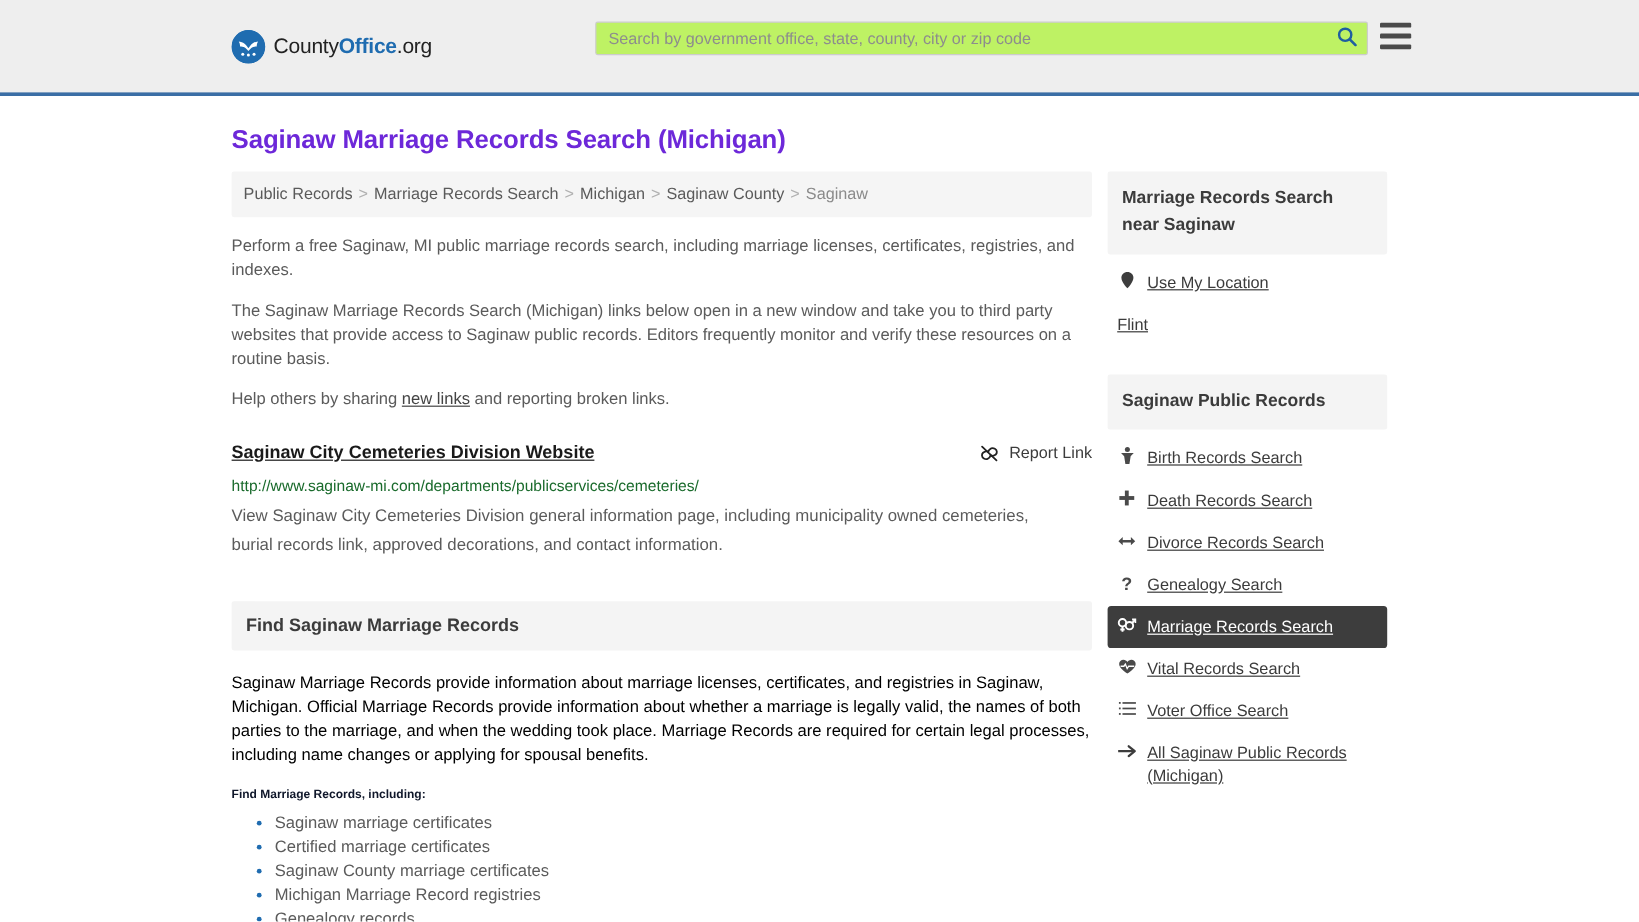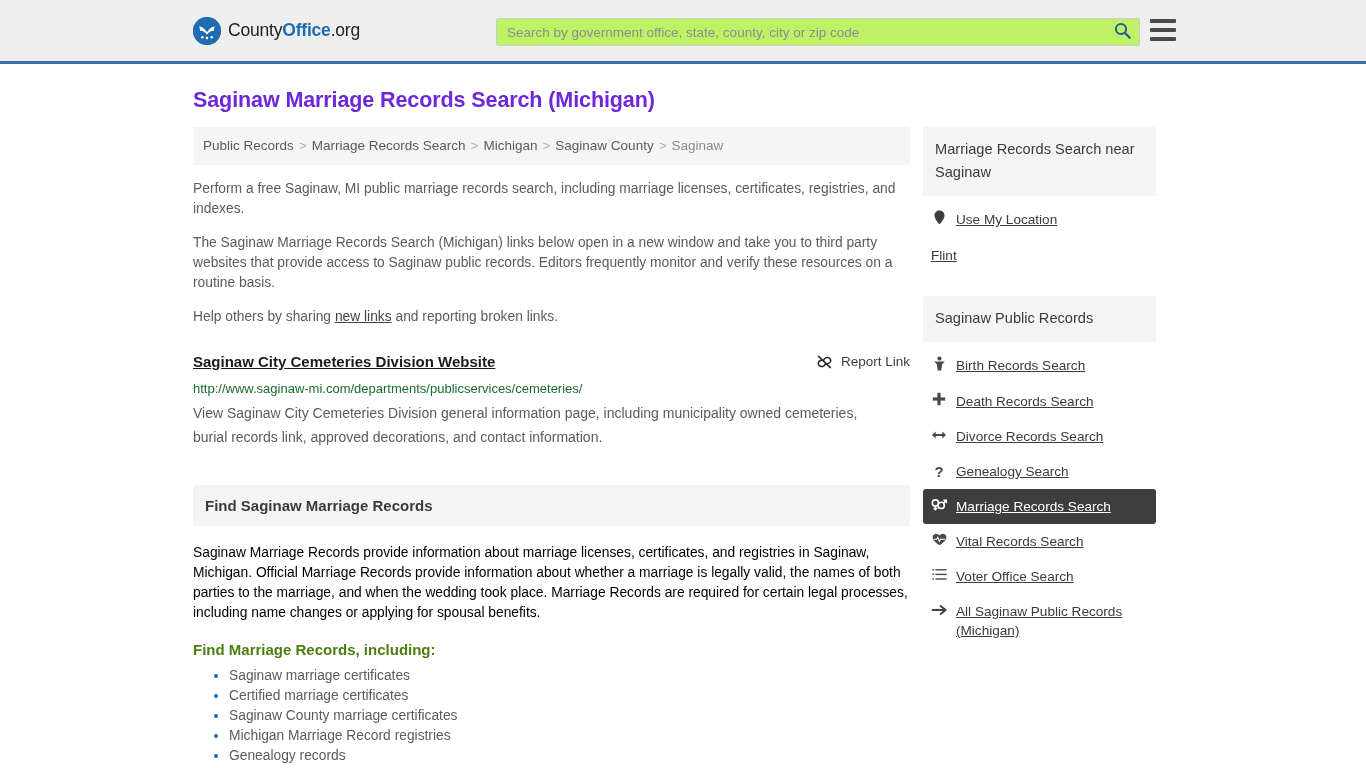--- a/index.html
+++ b/index.html
@@ -7,21 +7,21 @@
   html, body {
     margin: 0; padding: 0;
     width: 1366px; height: 768px;
     background: #ffffff;
     font-family: "Liberation Sans", sans-serif;
     overflow: hidden;
   }
 
   
   .site-header {
-    height: 64px;
+    height: 80px;
     background: #eeeeee;
     border-bottom: 3px solid #3a6ea5;
     display: flex;
     align-items: center;
     position: relative;
   }
   .brand {
     display: flex;
     align-items: center;
     gap: 7px;
@@ -205,23 +205,23 @@
     font-weight: bold;
     color: #3b3b3b;
   }
   .section-body {
     font-size: 13.8px;
     line-height: 20px;
     color: #000000;
     margin-top: 17px;
   }
   .sub-head {
-    font-size: 15px;
+    font-size: 10px;
     font-weight: bold;
-    color: #4d7c0f;
+    color: #0f172a;
     margin-top: 18px;
   }
   ul.plain {
     margin: 8px 0 0 0;
     padding-left: 36px;
     list-style: disc;
   }
   ul.plain li {
     font-size: 13.8px;
     color: #5b5b5b;
@@ -229,21 +229,21 @@
     margin: 0;
   }
   ul.plain li::marker { color: #1f6cb0; }
 
   
   .side-panel { margin-bottom: 0; }
   .side-head {
     background: #f4f4f4;
     padding: 11px 12px 12px 12px;
     font-size: 14.6px;
-    font-weight: normal;
+    font-weight: bold;
     color: #3b3b3b;
     line-height: 23px;
     border-radius: 2px;
   }
   .side-list { margin-top: 6px; }
   .side-item {
     display: flex;
     align-items: flex-start;
     gap: 9px;
     padding: 8px 10px 8px 8px;

